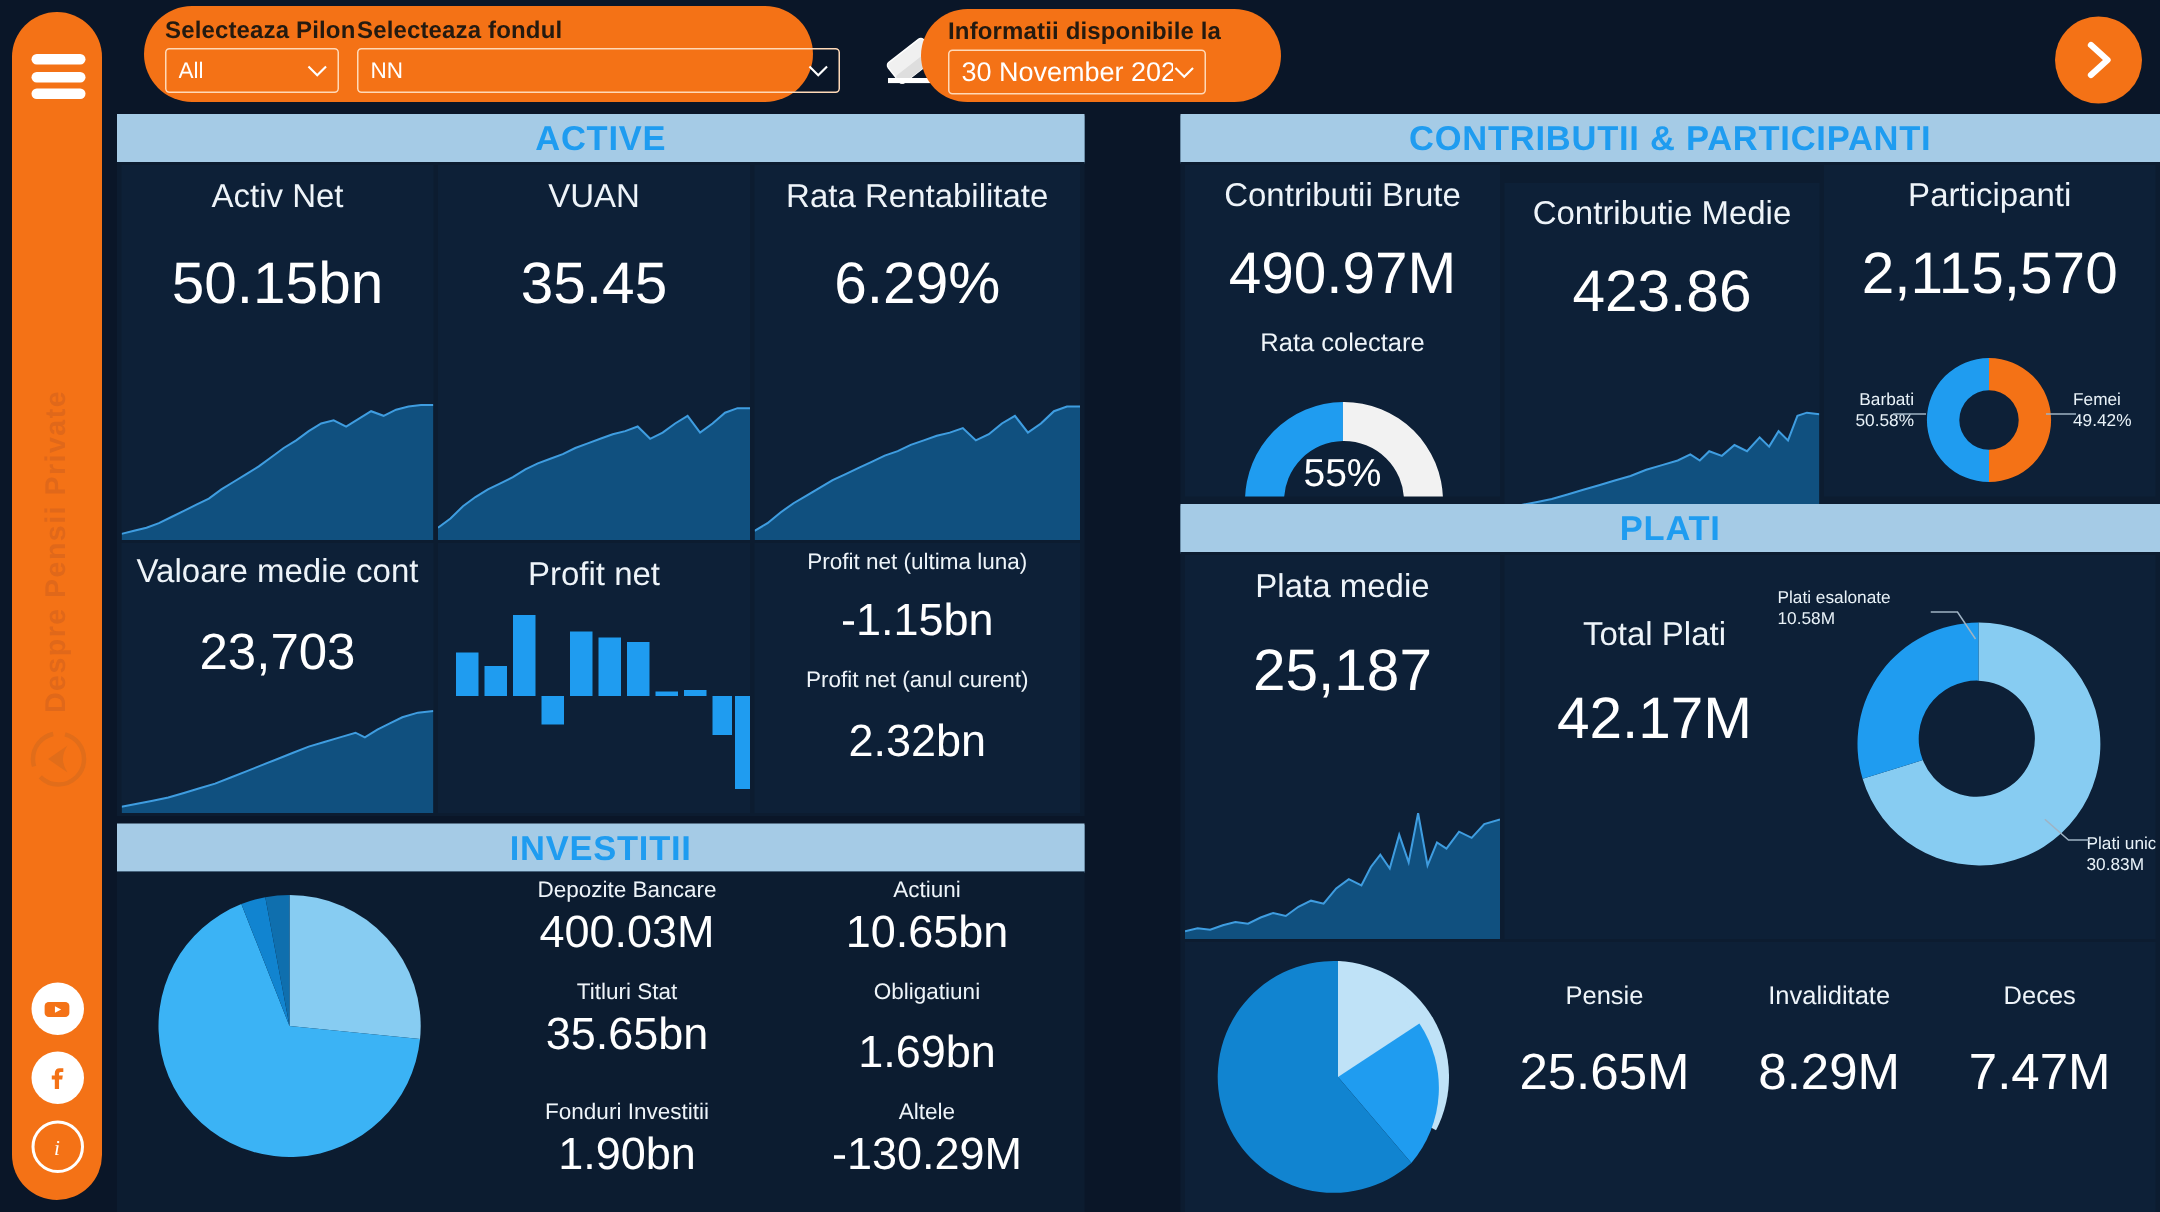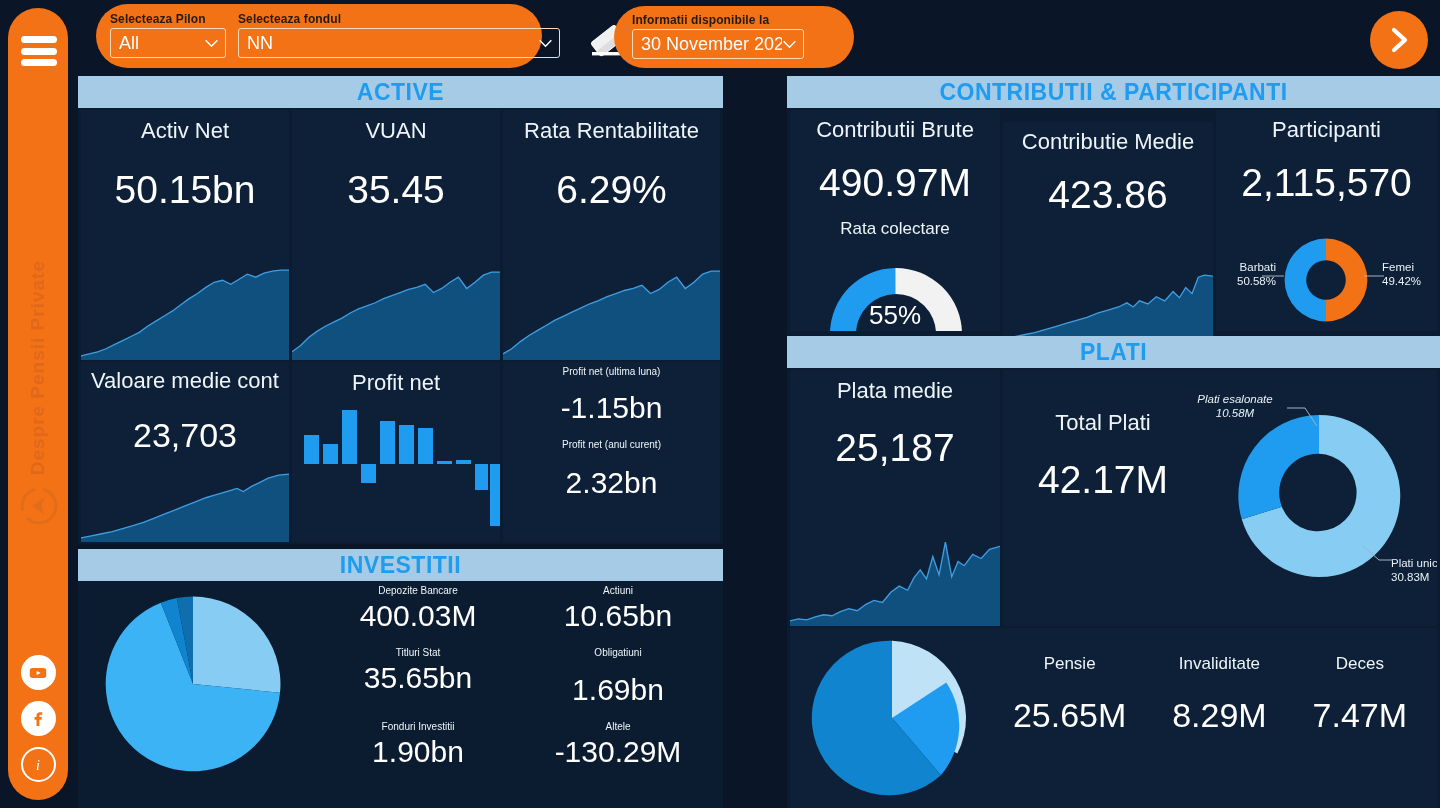--- a/index.html
+++ b/index.html
@@ -53,30 +53,30 @@
 
   
   .filter-pill {
     position: absolute; background: #f47216; border-radius: 34px;
   }
   #pill-left { left: 96px; top: 4px; width: 446px; height: 64px; }
   #pill-date { left: 614px; top: 6px; width: 240px; height: 62px; }
 
   .fld { position: absolute; }
   .fld-label {
-    font-size: 12px; color: #241a10; font-weight: bold; letter-spacing: .1px;
+    font-size: 16px; color: #241a10; font-weight: bold; letter-spacing: .1px;
     margin-bottom: 2px; white-space: nowrap;
   }
   .fld-box {
     border: 1px solid #ffd9b8; border-radius: 3px;
     height: 30px; display: flex; align-items: center;
     padding: 0 6px 0 8px; background: transparent; cursor: pointer;
   }
   .fld-val {
-    flex: 1; color: #ffffff; font-size: 18px; white-space: nowrap; overflow: hidden;
+    flex: 1; color: #ffffff; font-size: 15px; white-space: nowrap; overflow: hidden;
   }
   .chev { width: 15px; height: 9px; flex: none; }
 
   .eraser { position: absolute; left: 484px; top: 18px; width: 56px; height: 40px; cursor: pointer; }
 
   .nav-next {
     position: absolute; right: 12px; top: 11px;
     width: 58px; height: 58px; border-radius: 50%;
     background: #f47216; display: flex; align-items: center; justify-content: center;
     cursor: pointer;
@@ -100,21 +100,21 @@
   }
   .card-title {
     color: #eef4f9; text-align: center; white-space: nowrap;
   }
   .card-value {
     color: #ffffff; text-align: center; white-space: nowrap;
     font-weight: normal;
   }
   .t-lg { font-size: 22px; }
   .t-md { font-size: 17px; }
-  .t-sm { font-size: 10px; }
+  .t-sm { font-size: 15px; }
   .v-xl { font-size: 39px; }
   .v-lg { font-size: 34px; }
   .v-md { font-size: 30px; }
 
   .spark { position: absolute; left: 0; bottom: 0; width: 100%; }
 
   
   .mini-label {
     position: absolute; color: #e9f2f8; font-size: 11.5px; line-height: 14px;
     white-space: nowrap;
@@ -399,21 +399,21 @@
       <div class="card" style="left:216px; top:2px; width:434px; height:256px;">
         <div class="card-title t-lg" style="margin-top:40px; width:200px;">Total Plati</div>
         <div class="card-value v-xl" style="margin-top:22px; width:200px;">42.17M</div>
 
         <svg style="position:absolute;left:228px;top:38px;" width="176" height="176" viewBox="0 0 100 100">
 
           <path d="M50 4 A46 46 0 1 1 6.1 63.2 L28.9 56.1 A22 22 0 1 0 50 26 Z" fill="#87ccf2"></path>
           <path d="M6.1 63.2 A46 46 0 0 1 50 4 L50 26 A22 22 0 0 0 28.9 56.1 Z" fill="#1f9cf0"></path>
         </svg>
 
-        <div class="mini-label" style="left:182px; top:22px; text-align:center; width:100px;font-style:italic;">
+        <div class="mini-label" style="left:182px; top:22px; text-align:left; width:100px;">
           <b>Plati esalonate</b>
           <b>10.58M</b>
         </div>
         <svg style="position:absolute;left:284px;top:36px;" width="32" height="22">
           <path d="M0 2 L18 2 L30 20" fill="none" stroke="#9fb3c4" stroke-width="1"></path>
         </svg>
 
         <div class="mini-label" style="left:388px; top:186px;">
           <b>Plati unice</b>
           <b>30.83M</b>

